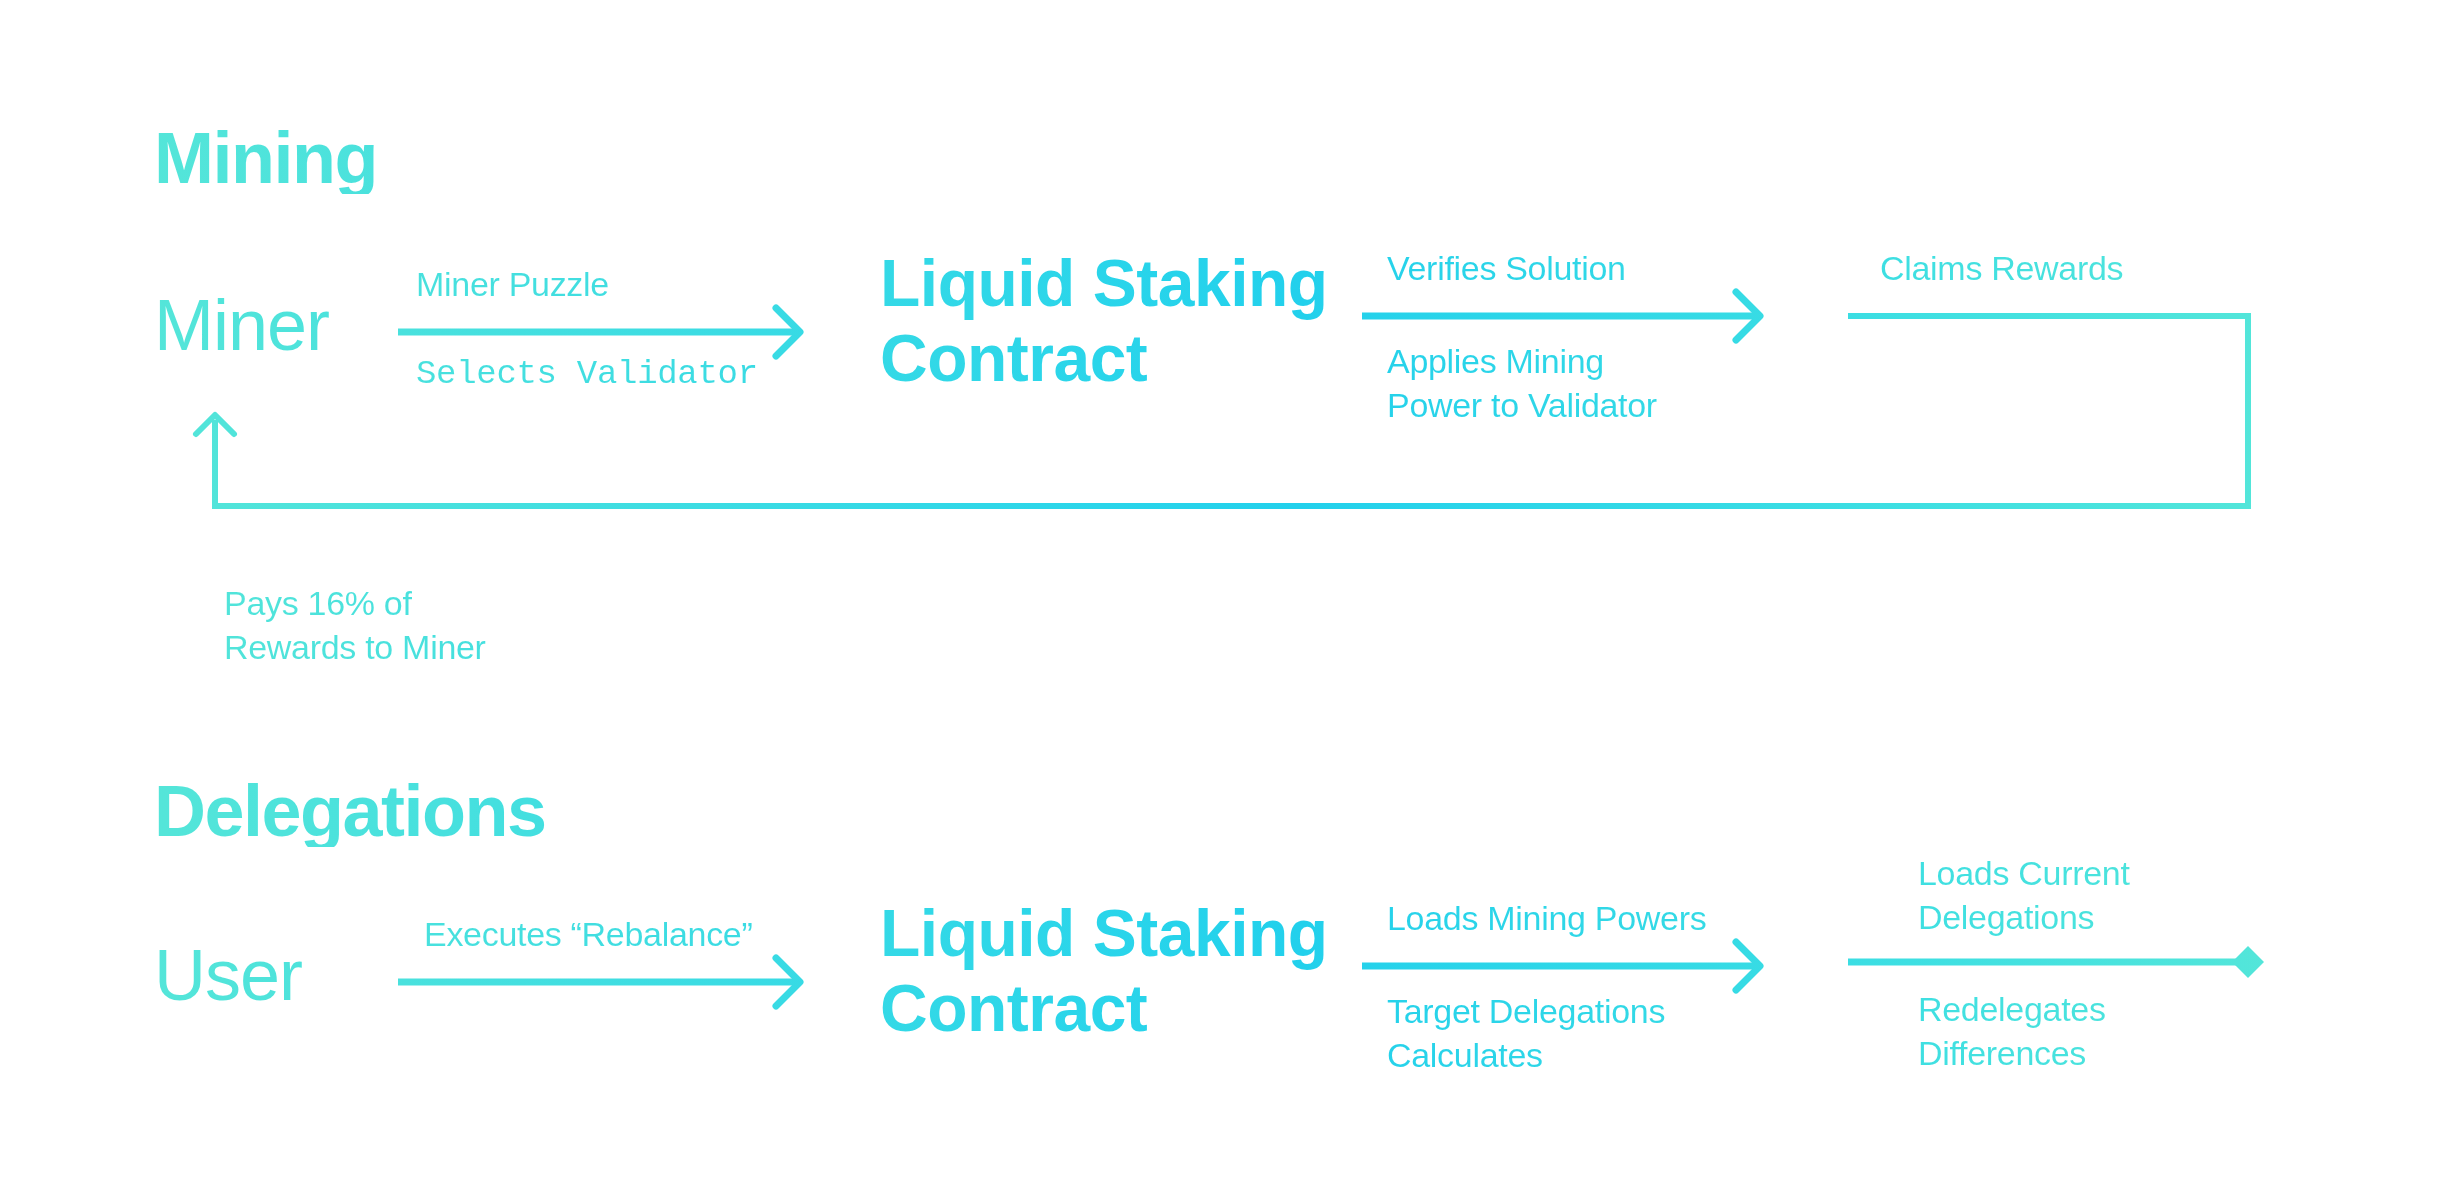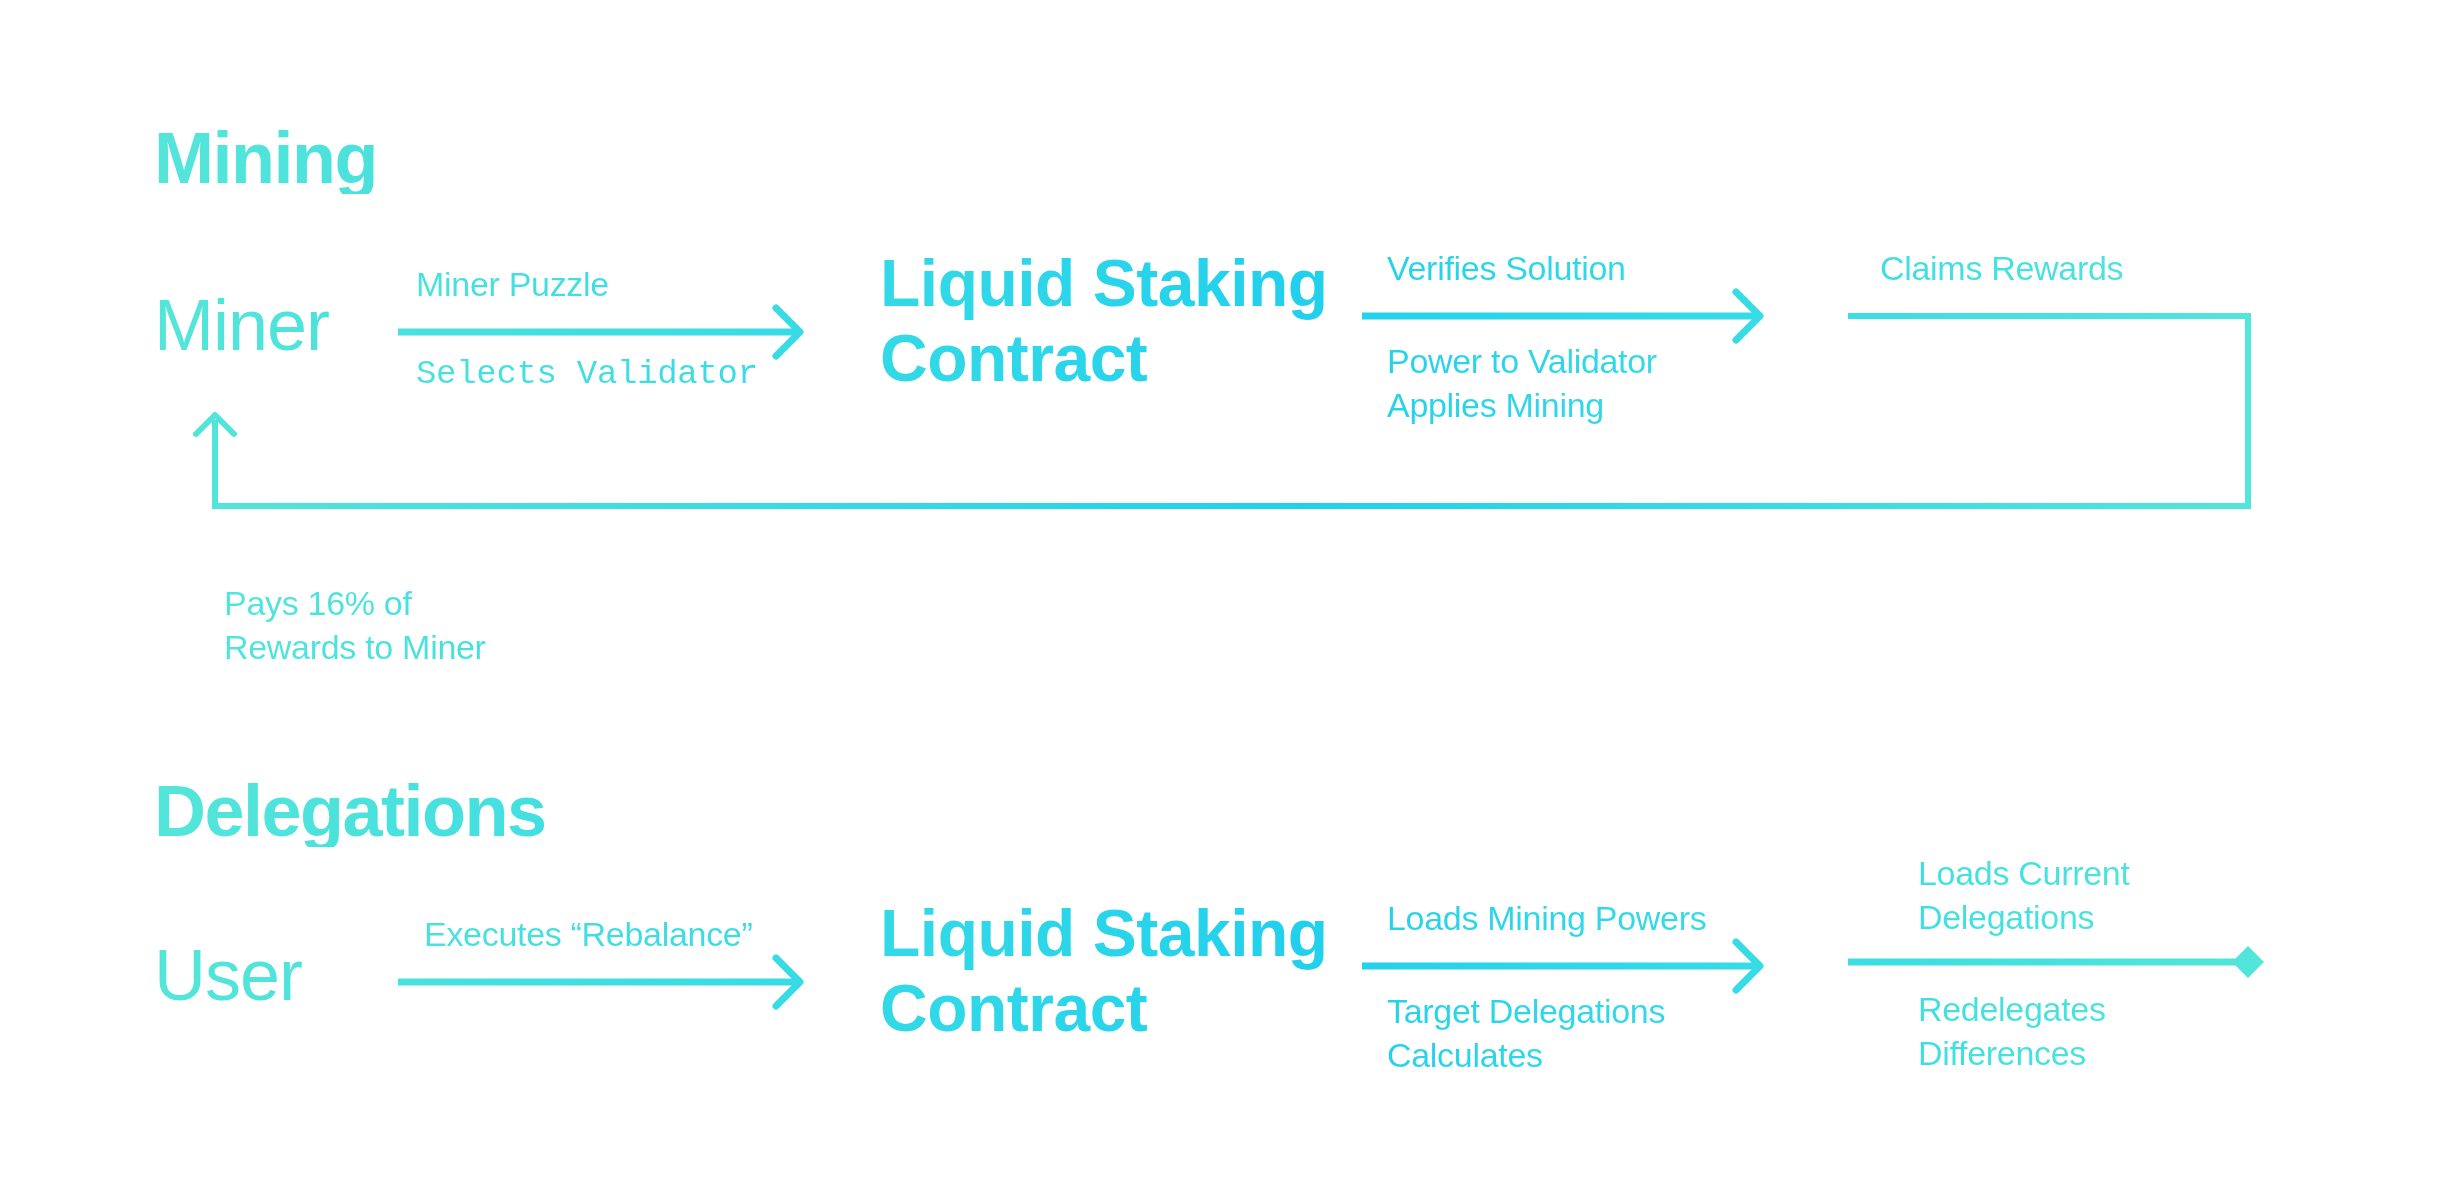--- a/index.html
+++ b/index.html
@@ -105,22 +105,22 @@
 <div class="txt label" style="left: 416px; top: 262px; background-position: -416px 0px;">Miner Puzzle</div>
 <div class="txt label" style="left: 416px; top: 352px; background-position: -416px 0px; font-family: Liberation Mono, monospace;">Selects Validator</div>
 
 <div class="txt contract" style="left: 880px; top: 246px; background-position: -880px 0px;">
   <span>Liquid Staking</span>
   <span>Contract</span>
 </div>
 
 <div class="txt label" style="left: 1387px; top: 246px; background-position: -1387px 0px;">Verifies Solution</div>
 <div class="txt label" style="left: 1387px; top: 339px; background-position: -1387px 0px;">
+  <span>Applies Mining</span>
   <span>Power to Validator</span>
-  <span>Applies Mining</span>
 </div>
 
 <div class="txt label" style="left: 1880px; top: 246px; background-position: -1880px 0px;">Claims Rewards</div>
 
 <div class="txt label" style="left: 224px; top: 536px; background-position: -217px 0px; margin-top: 45px;">
   <span>Pays 16% of</span>
   <span>Rewards to Miner</span>
 </div>
 
 <h1 class="txt section-title" style="left: 154px; top: 775px; background-position: -154px 0px;">Delegations</h1>

